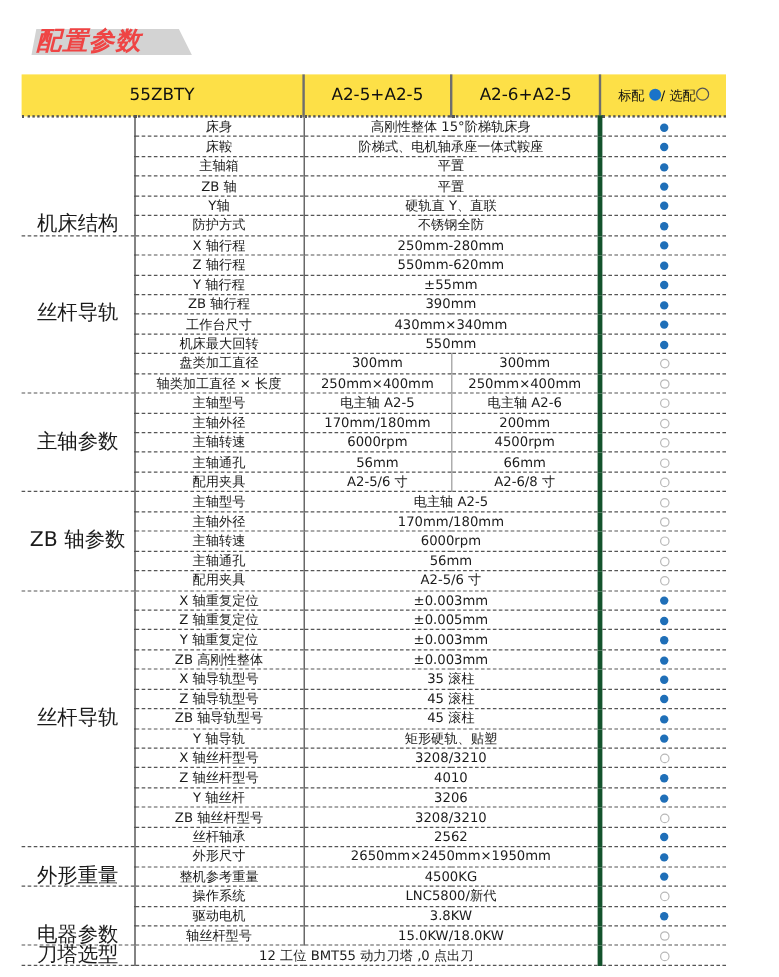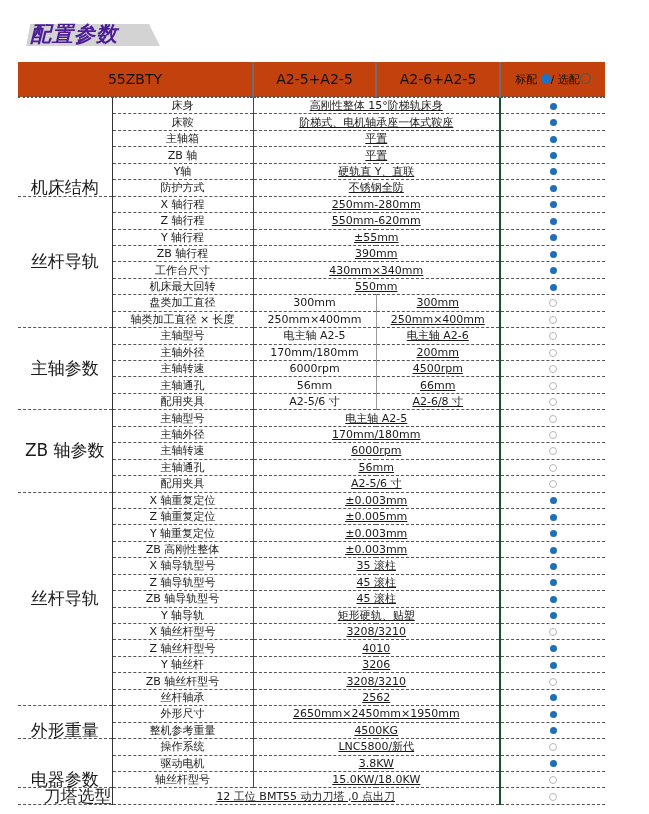--- a/index.html
+++ b/index.html
@@ -1,31 +1,31 @@
 <!DOCTYPE html>
 <html><head>
 <meta charset="utf-8">
 <style>
   body { margin:0; background:#ffffff; width:649px; height:814px; position:relative; overflow:hidden;
          font-family:"DejaVu Sans","Liberation Sans",sans-serif; color:#1a1a1a; }
   .title-banner { position:absolute; left:22px; top:20px; width:140px; height:26px; }
   .title-banner .bg { position:absolute; left:0; top:4px; width:138px; height:22px; background:#d3d3d3;
          clip-path: polygon(6% 0, 92% 0, 100% 100%, 3% 100%); }
   .title-banner .txt { position:absolute; left:8px; top:0; font-size:21px; font-weight:bold; font-style:italic;
-         color:#4c1d95; letter-spacing:1px; }
+         color:#ef4444; letter-spacing:1px; }
   table { position:absolute; left:18px; top:62px; border-collapse:collapse; table-layout:fixed; width:587px; }
   col.c1 { width:94px; } col.c2 { width:141px; } col.c3 { width:123px; } col.c4 { width:124px; } col.c5 { width:105px; }
-  thead th { background:#c2410c; height:26px; font-weight:normal; font-size:14px; color:#111;
+  thead th { background:#fde047; height:26px; font-weight:normal; font-size:14px; color:#111;
          border-right:2px solid #6e6e6e; border-bottom:2px dotted #555; padding:4px; }
   thead th:last-child { border-right:none; font-size:11px;margin-left:43px; }
   tbody td { height:15.45px; padding:0; font-size:11px; line-height:15px; text-align:center; white-space:nowrap;
          border-bottom:1px dashed #555; }
   td.grp { text-align:center; vertical-align:bottom; padding-bottom:0; border-right:1.5px solid #333; font-size:17px; }
   td.lbl { border-right:1.5px solid #444; }
-  td.val { border-right:2px solid #14532d;text-decoration:underline; }
+  td.val { border-right:4px solid #14532d; }
   td.vsplit { border-right:1px solid #999; }
   td.stat { color:#1f6fb8; }
   .dot-full { display:inline-block; width:7px; height:7px; border-radius:50%; background:#1f6fb8; vertical-align:middle; }
   .dot-empty { display:inline-block; width:6px; height:6px; border-radius:50%; border:1px solid #b8b8b8; vertical-align:middle; }
   .legend-full { display:inline-block; width:10px; height:10px; border-radius:50%; background:#1a73c9; vertical-align:-1px; }
   .legend-empty { display:inline-block; width:9px; height:9px; border-radius:50%; border:1px solid #555; vertical-align:-1px; }
 </style>
 </head>
 <body>
 
@@ -272,18 +272,18 @@
         <td class="lbl">驱动电机</td>
         <td class="val" colspan="2">3.8KW</td>
         <td class="stat"><span class="dot-full"></span></td>
       </tr>
       <tr>
         <td class="lbl">轴丝杆型号</td>
         <td class="val" colspan="2">15.0KW/18.0KW</td>
         <td class="stat"><span class="dot-empty"></span></td>
       </tr>
       <tr>
-        <td class="grp" style="vertical-align: middle; text-align: right;">刀塔选型</td>
+        <td class="grp" style="vertical-align: middle;">刀塔选型</td>
         <td class="val" colspan="3">12 工位 BMT55 动力刀塔 ,0 点出刀</td>
         <td class="stat"><span class="dot-empty"></span></td>
       </tr>
     </tbody>
 </table>
 
 </body></html>

